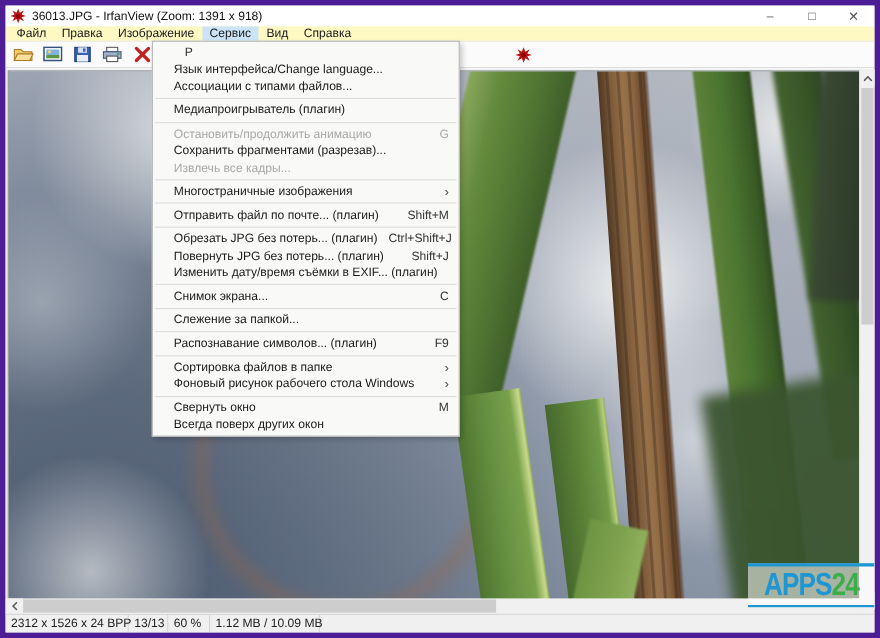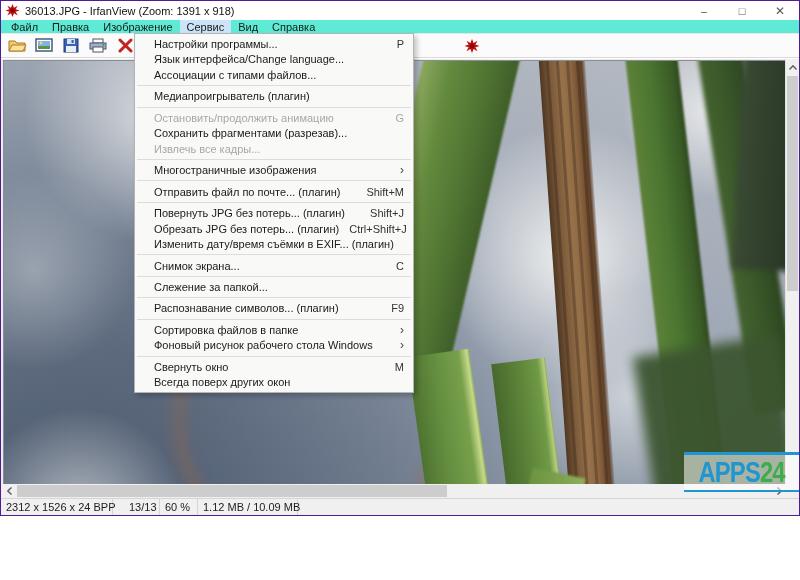--- a/index.html
+++ b/index.html
@@ -1,29 +1,29 @@
 <!DOCTYPE html>
 <html><head>
 <meta charset="utf-8">
 <style>
   * { box-sizing: border-box; margin: 0; padding: 0; }
   html,body { width: 800px; height: 580px; }
   body { font-family: "Liberation Sans", sans-serif; font-size: 11px; color:#1a1a1a; }
-  .window { position:relative; width:800px; height:516px; background:#ffffff; border:1px solid #4c1d95; overflow:hidden; }
+  .window { position:relative; width:800px; height:580px; background:#ffffff; border:5px solid #4c1d95; overflow:hidden; }
 
   
   .titlebar { height:19px; display:flex; align-items:center; background:#ffffff; padding-left:4px; }
   .titlebar .app-ic { width:15px; height:15px; margin-right:5px; flex:0 0 auto; }
   .title-text { font-size:11px; color:#111; white-space:nowrap; }
   .win-controls { margin-left:auto; display:flex; height:100%; }
   .win-btn { width:38px; height:19px; display:flex; align-items:center; justify-content:center; color:#555; font-size:11px; cursor:default; }
   .win-btn.close { font-size:12px; }
 
   
-  .menubar { height:14px; display:flex; align-items:stretch; background:#5eead4; padding-left:3px; border-bottom:1px solid #e8e8e8; }
+  .menubar { height:14px; display:flex; align-items:stretch; background:#fef9c3; padding-left:3px; border-bottom:1px solid #e8e8e8; }
   .mb-item { padding:1px 7px 0 7px; display:flex; align-items:center; white-space:nowrap; }
   .mb-item.active { background:#cce4f7;text-align:right; }
 
   
   .toolbar { height:24px; background:#fbfbfb; border-bottom:1px solid #d9d9d9; display:flex; align-items:center; padding-left:5px; gap:5px; }
   .tb-btn { width:22px; height:20px; display:flex; align-items:center; justify-content:center; }
   .tb-sep { width:1px; height:16px; background:#d0d0d0; margin:0 2px; }
   .tb-gap { width:278px; }
 
   
@@ -82,21 +82,21 @@
   .watermark { position:absolute; right:0; bottom:-8px; width:115px; height:40px; z-index:30;
                background:rgba(255,255,255,.55); display:flex; align-items:center; justify-content:center;
                border-top:3px solid #1e96d2; border-bottom:2px solid #1e96d2; }
   .wm-text { font-weight:bold; font-size:29px; letter-spacing:-1px; transform:scaleX(.82); white-space:nowrap; }
   .wm-blue { color:#1e96d2; } .wm-green { color:#3cae49; }
 
   
   .statusbar { position:absolute; left:0; right:0; bottom:0; height:17px; background:#f0f0f0; border-top:1px solid #d5d5d5;
                display:flex; align-items:center; }
   .sb-seg { height:100%; display:flex; align-items:center; padding:0 5px; border-right:1px solid #d5d5d5; white-space:nowrap; color:#222; }
-  .sb0 { width:112px; } .sb1 { width:36px;margin-left:11px; } .sb2 { width:38px; } .sb3 { width:100px; } .sb4 { width:108px;margin-top:36px; }
+  .sb0 { width:112px; } .sb1 { width:36px; } .sb2 { width:38px; } .sb3 { width:100px; } .sb4 { width:108px;margin-top:36px; }
   .sb-fill { flex:1; }
 
   
   .dropdown { position:absolute; left:133px; top:32px; width:280px; z-index:50;
               background:#f9f9f8; border:1px solid #b4b4b4; box-shadow:3px 3px 5px rgba(0,0,0,.22); padding:2px 0; }
   .menu-item { height:15.6px; display:flex; align-items:center; padding:0 9px 0 19px; }
   .mi-label { flex:1; white-space:nowrap; }
   .mi-right { color:#333; white-space:nowrap; padding-left:10px; }
   .mi-right.arrow { font-size:12px; color:#444; padding-right:0; }
   .menu-item.disabled .mi-label, .menu-item.disabled .mi-right { color:#a8a8a8; }
@@ -242,21 +242,20 @@
       <div class="sb-seg sb0">2312 x 1526 x 24 BPP</div>
       <div class="sb-seg sb1">13/13</div>
       <div class="sb-seg sb2">60 %</div>
       <div class="sb-seg sb3">1.12 MB / 10.09 MB</div>
       <div class="sb-seg sb4">28.04.17 / 20:25:27</div>
       <div class="sb-fill"></div>
     </div>
 
   <div class="dropdown" id="service-menu">
       <div class="menu-item">
-        <span class="mi-label">Настройки программы...</span>
         <span class="mi-right">P</span>
       </div>
       <div class="menu-item">
         <span class="mi-label">Язык интерфейса/Change language...</span>
         <span class="mi-right"></span>
       </div>
       <div class="menu-item">
         <span class="mi-label">Ассоциации с типами файлов...</span>
         <span class="mi-right"></span>
       </div>
@@ -283,28 +282,28 @@
         <span class="mi-label">Многостраничные изображения</span>
         <span class="mi-right arrow">›</span>
       </div>
       <div class="menu-sep"></div>
       <div class="menu-item">
         <span class="mi-label">Отправить файл по почте... (плагин)</span>
         <span class="mi-right">Shift+M</span>
       </div>
       <div class="menu-sep"></div>
       <div class="menu-item">
+        <span class="mi-label">Обрезать JPG без потерь... (плагин)</span>
+        <span class="mi-right">Ctrl+Shift+J</span>
+      </div>
+      <div class="menu-item">
         <span class="mi-label">Повернуть JPG без потерь... (плагин)</span>
         <span class="mi-right">Shift+J</span>
       </div>
       <div class="menu-item">
-        <span class="mi-label">Обрезать JPG без потерь... (плагин)</span>
-        <span class="mi-right">Ctrl+Shift+J</span>
-      </div>
-      <div class="menu-item">
         <span class="mi-label">Изменить дату/время съёмки в EXIF... (плагин)</span>
         <span class="mi-right"></span>
       </div>
       <div class="menu-sep"></div>
       <div class="menu-item">
         <span class="mi-label">Снимок экрана...</span>
         <span class="mi-right">C</span>
       </div>
       <div class="menu-sep"></div>
       <div class="menu-item">

